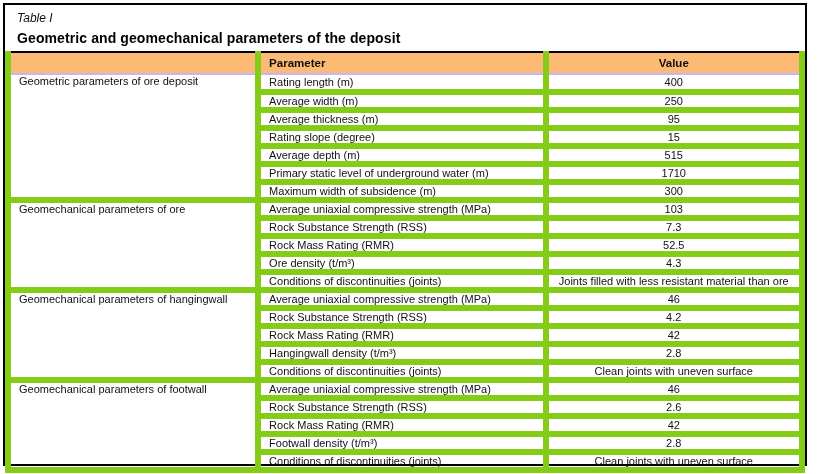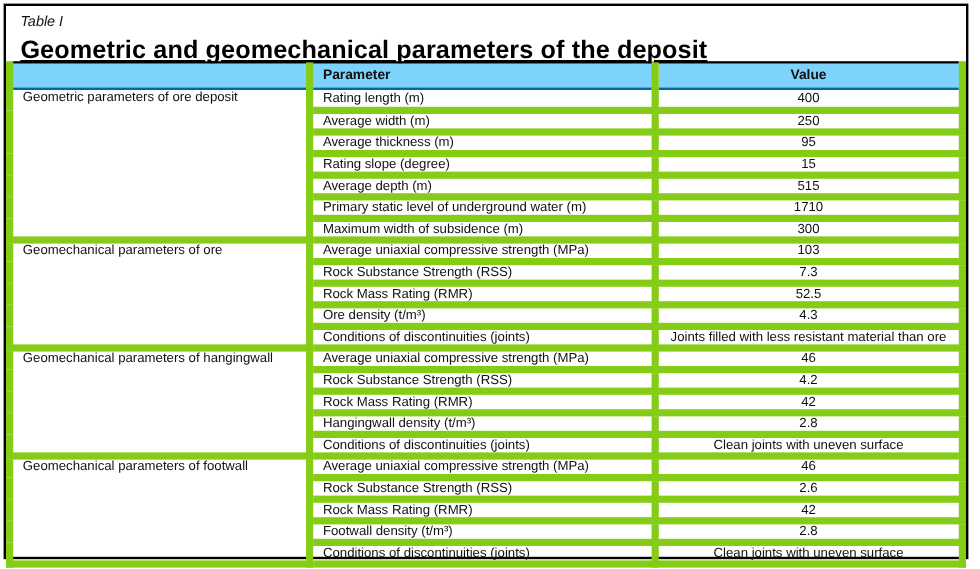--- a/index.html
+++ b/index.html
@@ -29,62 +29,61 @@
     height: 46px;
   }
   .table-label {
     font-style: italic;
     font-size: 12px;
     color: #111111;
     margin-bottom: 5px;
   }
   .table-title {
     font-weight: bold;
-    font-size: 21px;
+    font-size: 14px;
     color: #000000;
     letter-spacing: 0.1px;
-    text-decoration: underline;
   }
   table.params {
     width: 100%;
     border-collapse: collapse;
     table-layout: fixed;
   }
   table.params th,
   table.params td {
     border: 6px solid #84cc16;
     font-size: 11px;
     color: #111111;
     padding: 0 8px;
     overflow: hidden;
     white-space: nowrap;
   }
   table.params thead th {
-    background: #7dd3fc;
+    background: #fdba74;
     font-weight: bold;
     height: 22px;
     border-top: 2px solid #000000;
     border-bottom: 1.5px solid #000000;
     font-size: 11.5px;
   }
   th.corner-header { text-align: left; }
   th.param-header  { text-align: left; }
   th.value-header  { }
   col.c1 { width: 31.5%; }
   col.c2 { width: 36.2%; }
   col.c3 { width: 32.3%; }
   table.params tbody td { height: 17.8px; }
   td.section-label {
     vertical-align: top;
     text-align: left;
     padding-top: 3px;
   }
   td.param-cell { text-align: left; }
   td.value-cell { text-align: center; }
-  tr.section-start td { border-top: 2px solid #0369a1; }
+  tr.section-start td { border-top: 2px solid #c4b5fd; }
 </style>
 </head>
 <body>
 
 <div class="page">
   <div class="table-frame">
 
     <div class="title-block">
       <div class="table-label">Table I</div>
       <div class="table-title">Geometric and geomechanical parameters of the deposit</div>

